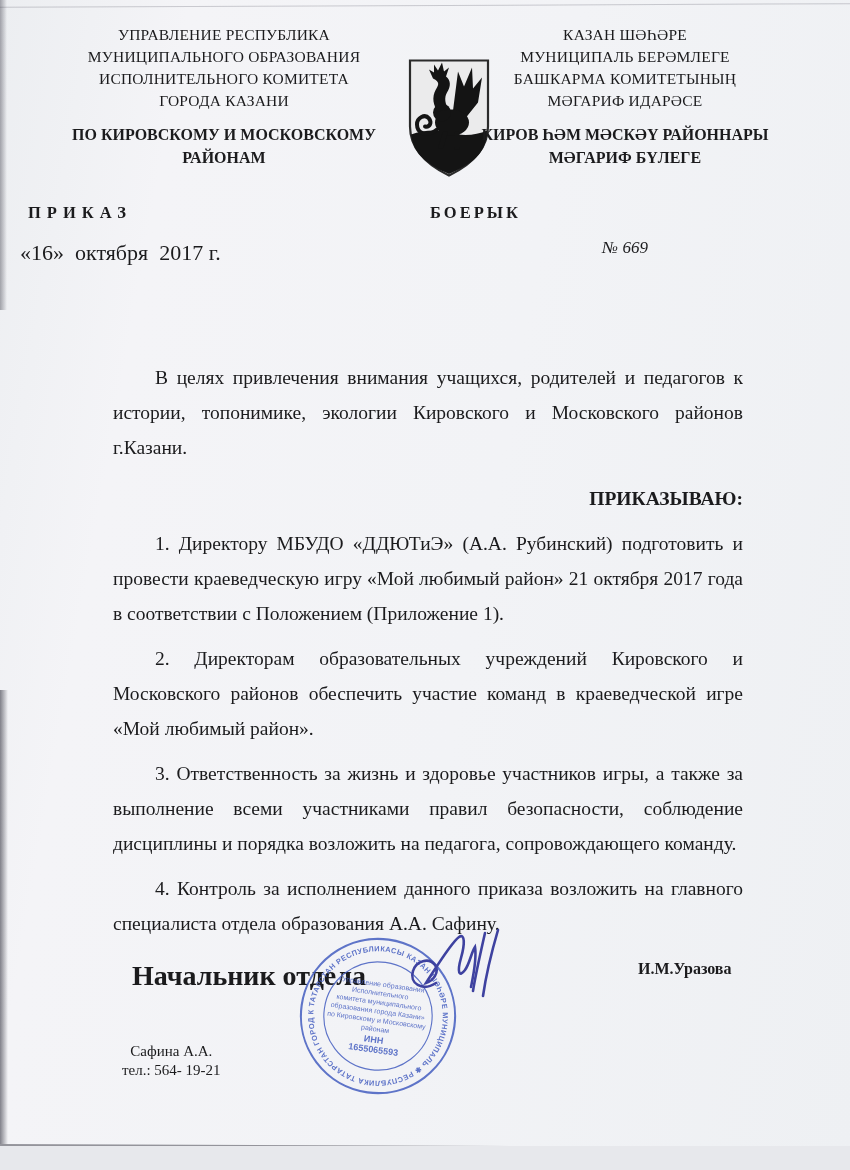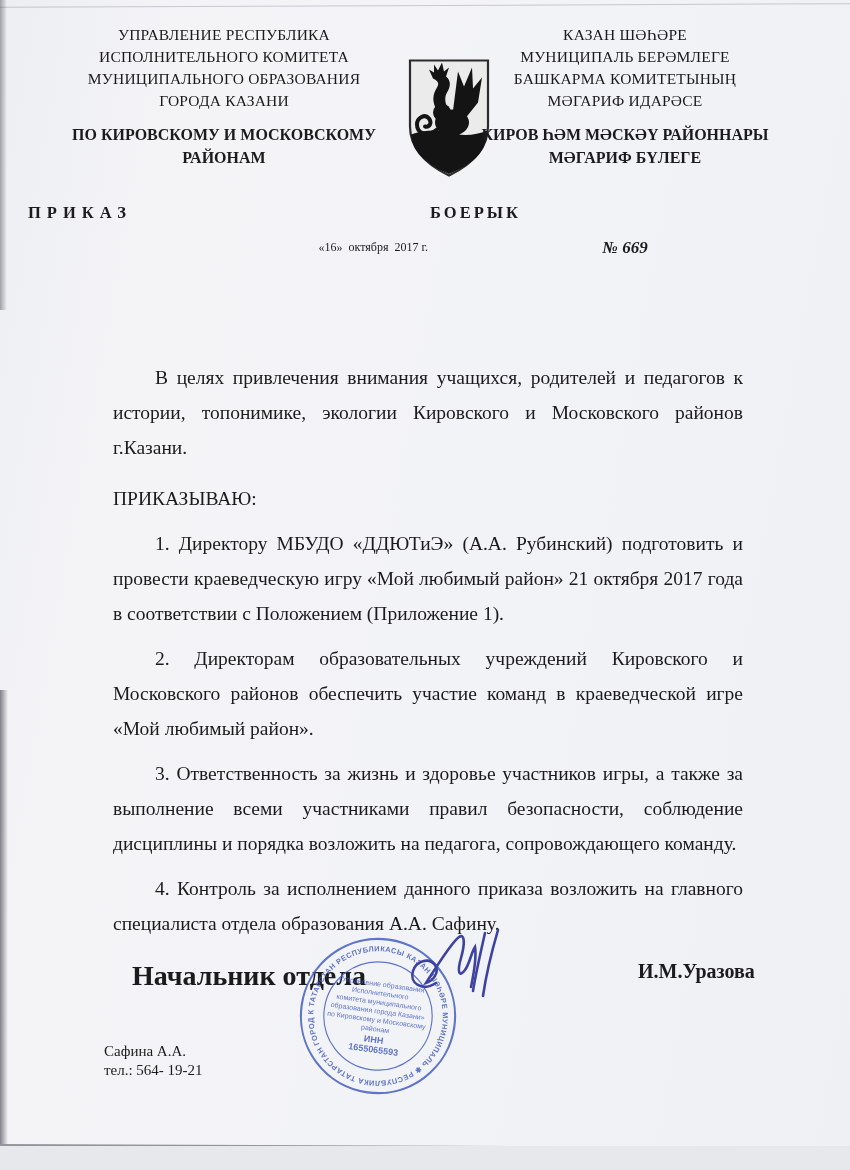--- a/index.html
+++ b/index.html
@@ -30,59 +30,59 @@
   .hdr-right{left:430px;top:24px;width:390px;}
   .org-line{font-size:15.5px;line-height:22px;letter-spacing:.2px;}
   .dept{margin-top:11px;font-weight:bold;}
   .dept-line{font-size:16px;line-height:23px;}
   .emblem{position:absolute;left:404px;top:56px;width:90px;height:126px;}
 
   .doc-type{position:absolute;top:203px;font-weight:bold;
     font-size:16.5px;letter-spacing:6px;}
   .doc-type.ru{left:28px;width:392px;}
   .doc-type.tat{left:430px;width:390px;letter-spacing:3px;}
-  .doc-date{position:absolute;left:36px;top:240px;width:392px;text-align:right;
-    font-size:12px;white-space:pre;}
+  .doc-date{position:absolute;left:20px;top:240px;width:392px;text-align:left;
+    font-size:22px;white-space:pre;}
   .doc-number{position:absolute;left:430px;top:238px;width:390px;text-align:center;
-    font-weight:bold;font-style:italic;font-size:17px;}
+    font-weight:normal;font-style:italic;font-size:17px;}
 
   
   .subject{position:absolute;left:115px;top:292px;width:480px;font-weight:bold;
     font-size:19px;line-height:27px;white-space:pre;}
   .body-text{position:absolute;left:113px;top:360px;width:630px;
     font-size:19.5px;line-height:35px;text-align:justify;}
   .body-text p{margin:0 0 10px 0;text-indent:42px;}
-  .body-text p.resolve{text-indent:0;font-weight:normal;text-align:left;}
+  .body-text p.resolve{text-indent:0;font-weight:bold;text-align:right;}
   .body-text p.intro{margin-bottom:16px;}
 
   
   .sig-title{position:absolute;left:132px;top:960px;font-weight:bold;font-size:28px;font-family:Liberation Serif, serif;}
-  .sig-name{position:absolute;left:638px;top:960px;font-weight:bold;font-size:20px;font-family:Liberation Serif, serif;}
+  .sig-name{position:absolute;left:638px;top:960px;font-weight:bold;font-size:16px;font-family:Liberation Serif, serif;}
 
   .stamp-wrap{position:absolute;left:296px;top:934px;width:164px;height:164px;
     transform:rotate(8deg);opacity:.88;}
   .signature-wrap{position:absolute;left:406px;top:920px;width:125px;height:105px;}
 
-  .footer-contact{position:absolute;left:104px;top:1042px;font-size:15px;line-height:19px;}
+  .footer-contact{position:absolute;left:122px;top:1042px;font-size:15px;line-height:19px;text-align:center;}
 </style>
 </head>
 <body>
 
 <div class="page">
 
   <div class="edge-top"></div>
   <div class="edge-left-top"></div>
   <div class="edge-left-bottom"></div>
   <div class="page-bottom-edge"></div>
   <div class="scanner-bed"></div>
 
   <div class="hdr-col hdr-left">
     <div class="org-line">УПРАВЛЕНИЕ РЕСПУБЛИКА</div>
+    <div class="org-line">МУНИЦИПАЛЬНОГО ОБРАЗОВАНИЯ</div>
     <div class="org-line">ИСПОЛНИТЕЛЬНОГО КОМИТЕТА</div>
-    <div class="org-line">МУНИЦИПАЛЬНОГО ОБРАЗОВАНИЯ</div>
     <div class="org-line">ГОРОДА КАЗАНИ</div>
     <div class="dept">
       <div class="dept-line">ПО КИРОВСКОМУ И МОСКОВСКОМУ</div>
       <div class="dept-line">РАЙОНАМ</div>
     </div>
   </div>
 
   <svg class="emblem" viewBox="0 0 90 125">
     <path d="M6,4 H84 V70 Q84 100 45 119 Q6 100 6 70 Z" fill="#ebebec" stroke="#2b2b2b" stroke-width="2.2"></path>
     <path d="M7,78 C20,73 34,73 45,76 C58,80 72,79 83,74 C83,98 66,108 45,117.5 C26,109 7,98 7,74 Z" fill="#141414"></path>

